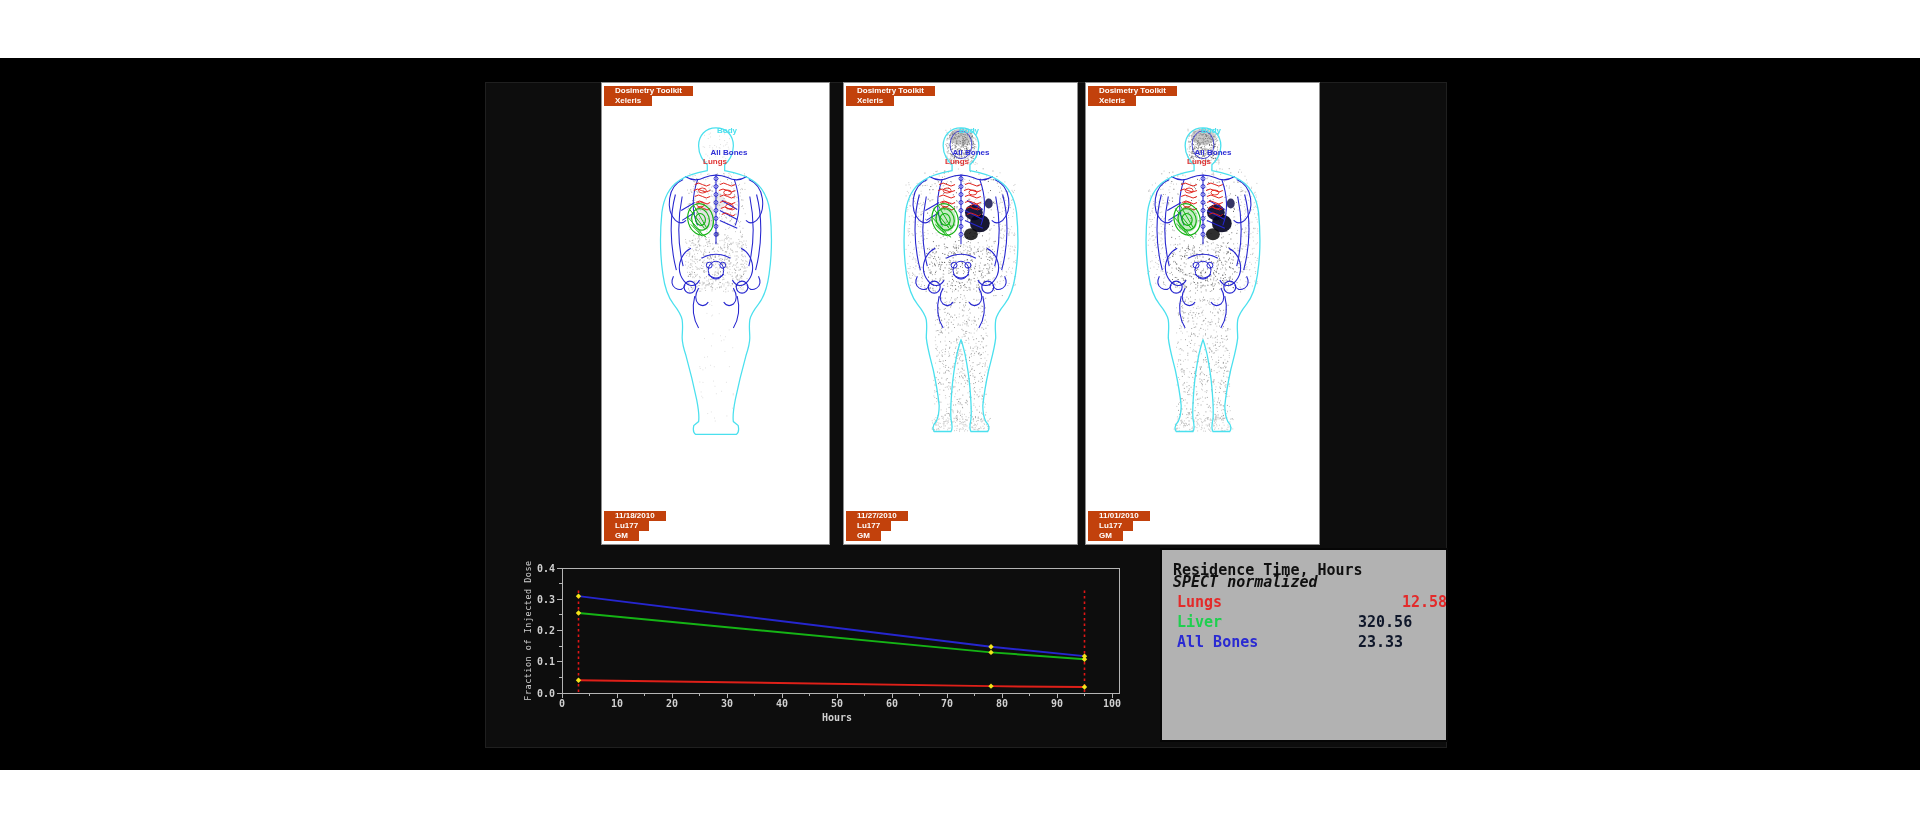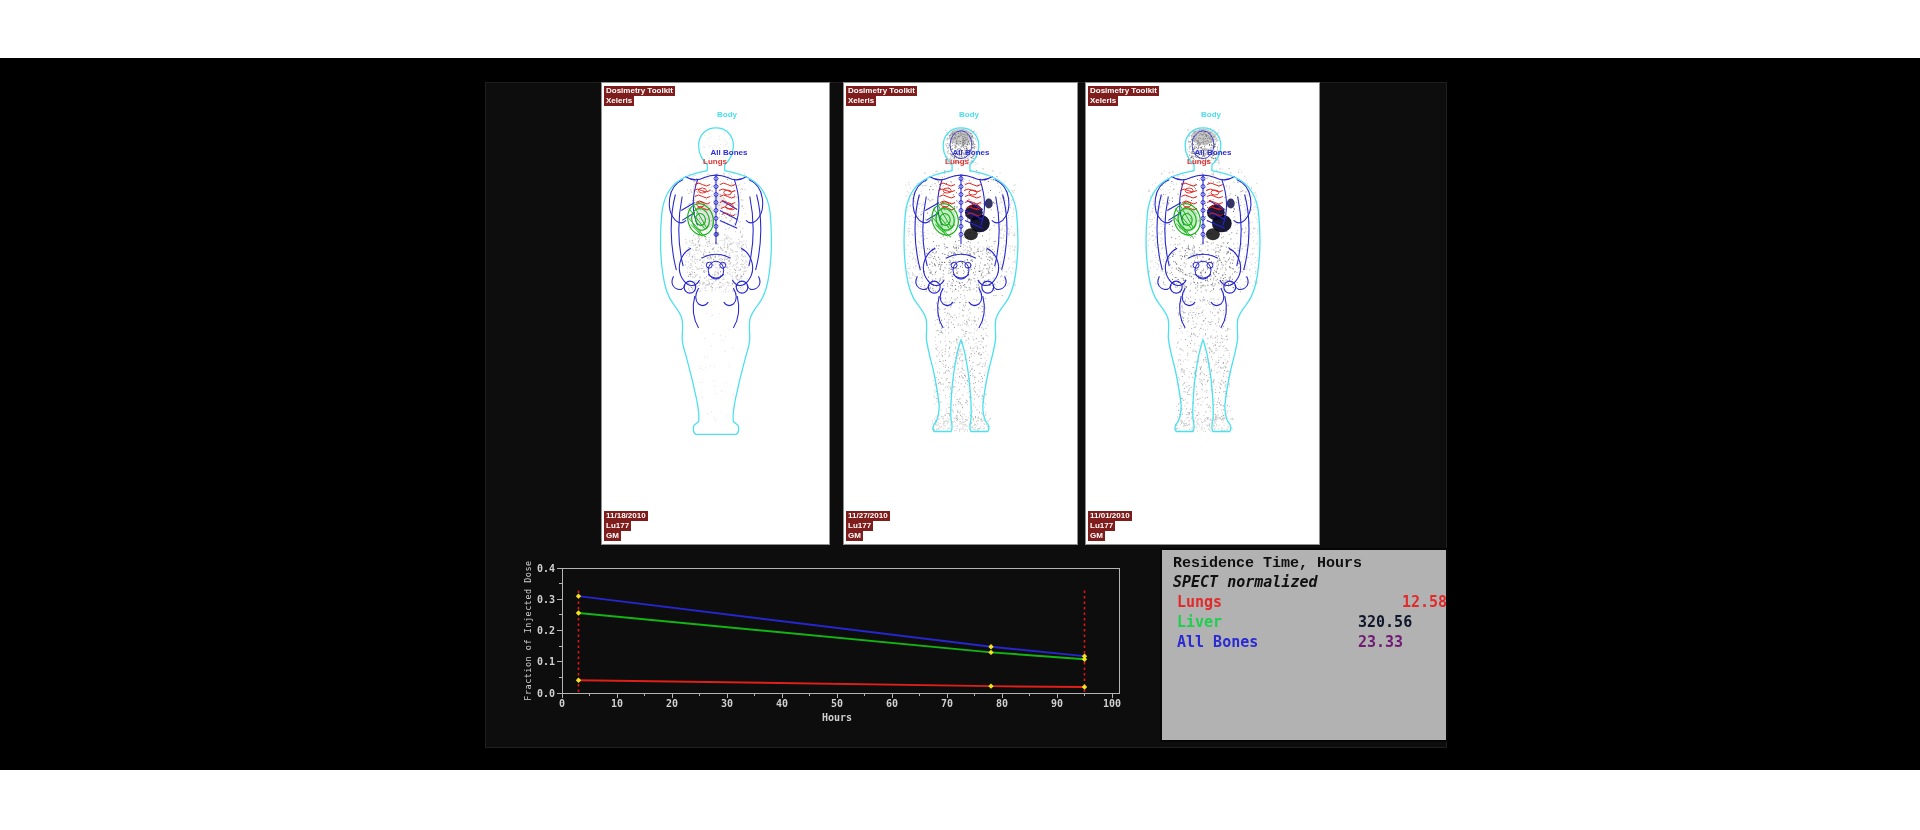--- a/index.html
+++ b/index.html
@@ -10,33 +10,33 @@
            border:1px solid #1f1f1f;box-sizing:border-box;}
   .chart-svg{position:absolute;left:485px;top:82px;width:962px;height:666px;}
   .scan{position:absolute;top:82px;height:463px;background:#ffffff;border:1px solid #8f8f8f;
         box-sizing:border-box;overflow:hidden;}
   .scan-1{left:601px;width:229px;}
   .scan-2{left:843px;width:235px;}
   .scan-3{left:1085px;width:235px;}
   .body-svg{position:absolute;left:0;top:0;width:100%;height:100%;}
   .tl-stack{position:absolute;left:2px;top:3px;}
   .bl-stack{position:absolute;left:2px;bottom:3px;margin-top:14px;}
-  .tag{display:table;background:#7f1d1d;color:#ffffff;font:bold 8px/10px "Liberation Sans",sans-serif;
-       padding:0 2px;white-space:nowrap;}
+  .tag{display:table;background:#c2410c;color:#ffffff;font:bold 8px/10px "Liberation Sans",sans-serif;
+       padding:0 11px;white-space:nowrap;}
   .overlay{position:absolute;transform:translateX(-50%);font:bold 8px/9px "Liberation Sans",sans-serif;
            white-space:nowrap;}
-  .lbl-body{left:125px;top:27px;color:#4ae0ee;}
+  .lbl-body{left:125px;top:43px;color:#4ae0ee;}
   .lbl-bones{left:127px;top:65px;color:#2e2ed6;}
   .lbl-lungs{left:113px;top:74px;color:#e03434;}
   .residence{position:absolute;left:1160px;top:548px;width:288px;height:194px;background:#b2b2b2;
              border:2px solid #060606;box-sizing:border-box;
              font-family:"DejaVu Sans Mono","Liberation Mono",monospace;}
   .res-line{position:absolute;font-weight:bold;font-size:15px;line-height:16px;color:#101010;
             white-space:pre;}
-  .res-title{left:11px;top:6px;font-family:Liberation Mono, monospace;}
+  .res-title{left:11px;top:12px;}
   .res-sub{left:11px;top:24px;font-style:italic;}
   .res-row-label{left:15px;}
   .res-row-value{left:196px;}
   .r0{top:44px;} .r1{top:64px;} .r2{top:84px;}
 </style>
 </head>
 <body>
 
 <div class="page">
   <div class="band"></div>
@@ -363,15 +363,15 @@
   </div>
 
   <div class="residence">
     <div class="res-line res-title">Residence Time, Hours</div>
     <div class="res-line res-sub">SPECT normalized</div>
     <div class="res-line res-row-label r0" style="color: rgb(227, 42, 42);">Lungs</div>
     <div class="res-line res-row-value r0" style="color: rgb(227, 42, 42); margin-left: 44px;">12.58</div>
     <div class="res-line res-row-label r1" style="color: rgb(31, 207, 79);">Liver</div>
     <div class="res-line res-row-value r1" style="color: #0f172a;">320.56</div>
     <div class="res-line res-row-label r2" style="color: rgb(42, 42, 210);">All Bones</div>
-    <div class="res-line res-row-value r2" style="color: #701a75;">23.33</div>
+    <div class="res-line res-row-value r2" style="color: #0f172a;">23.33</div>
   </div>
 </div>
 
 </body></html>

